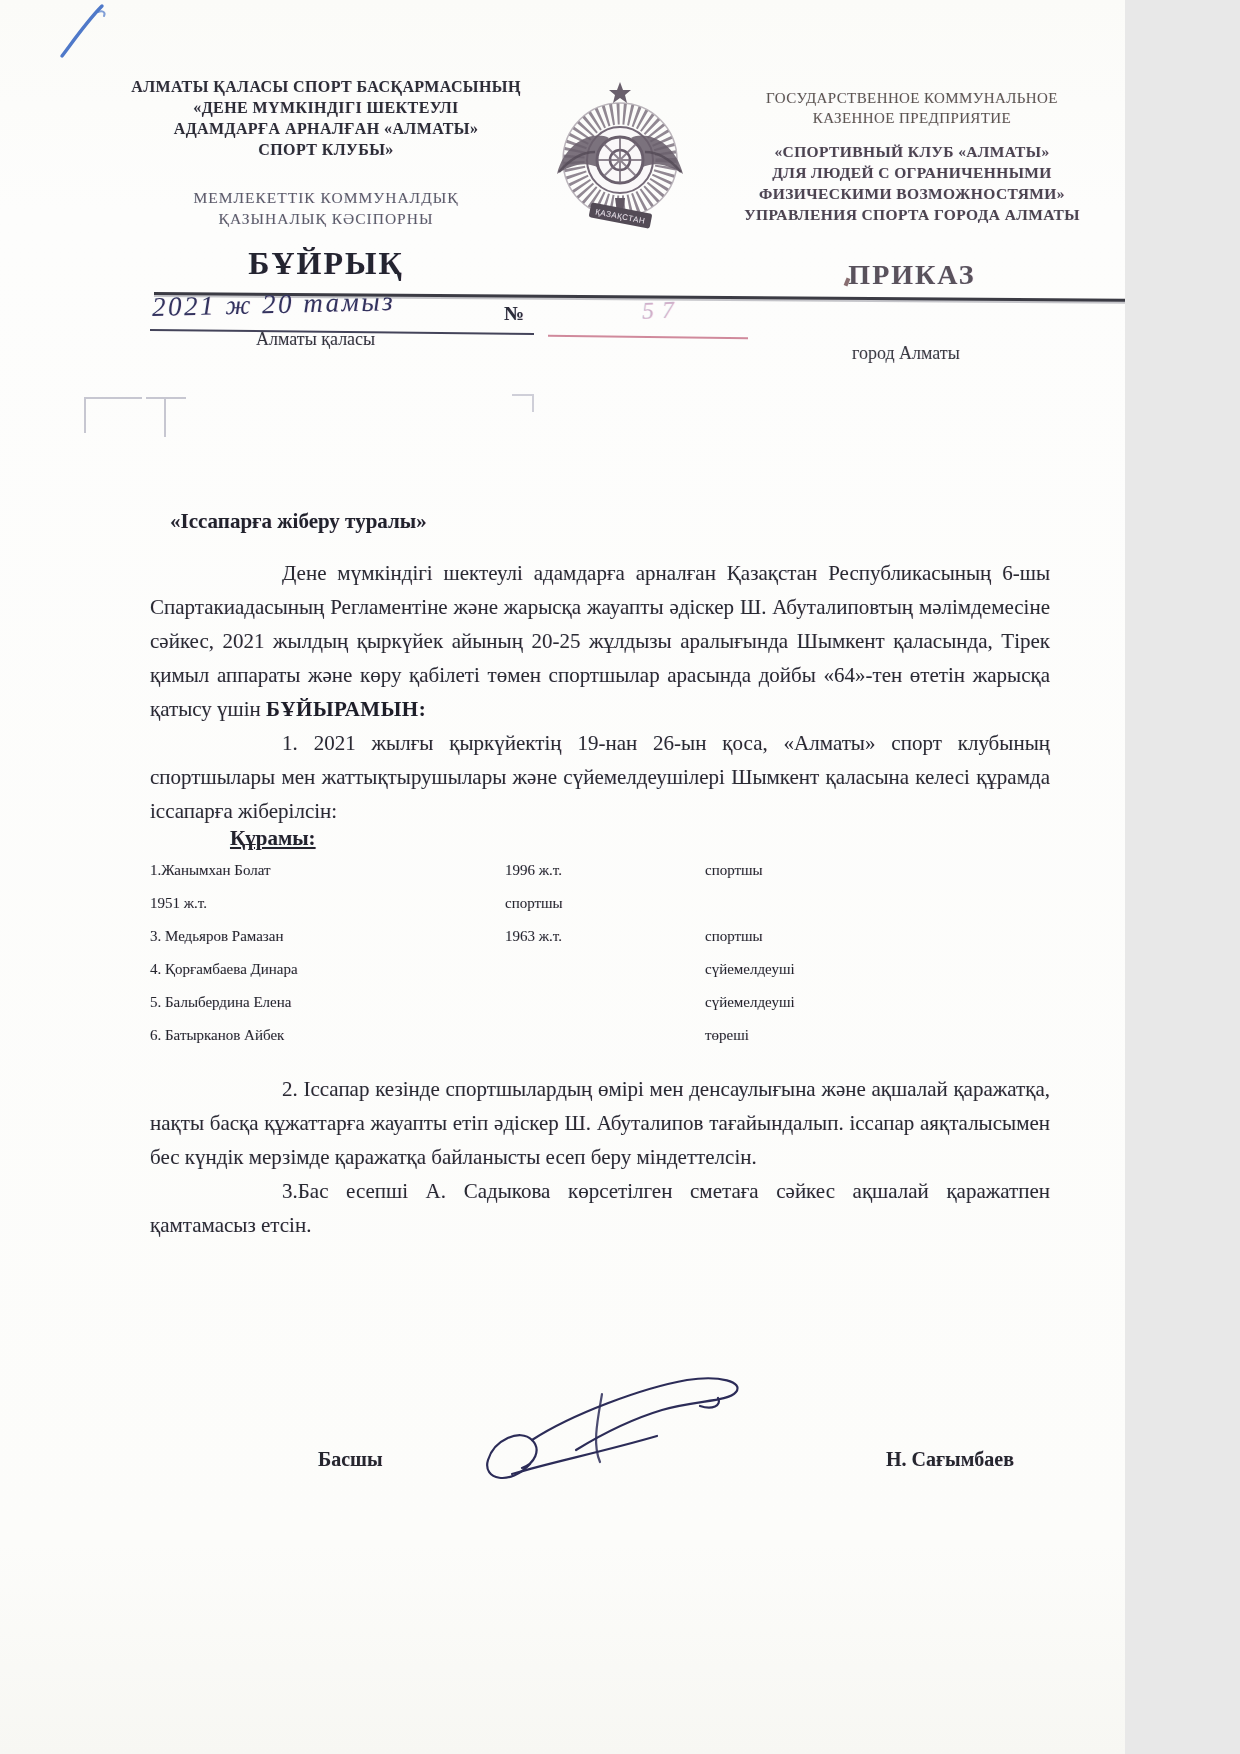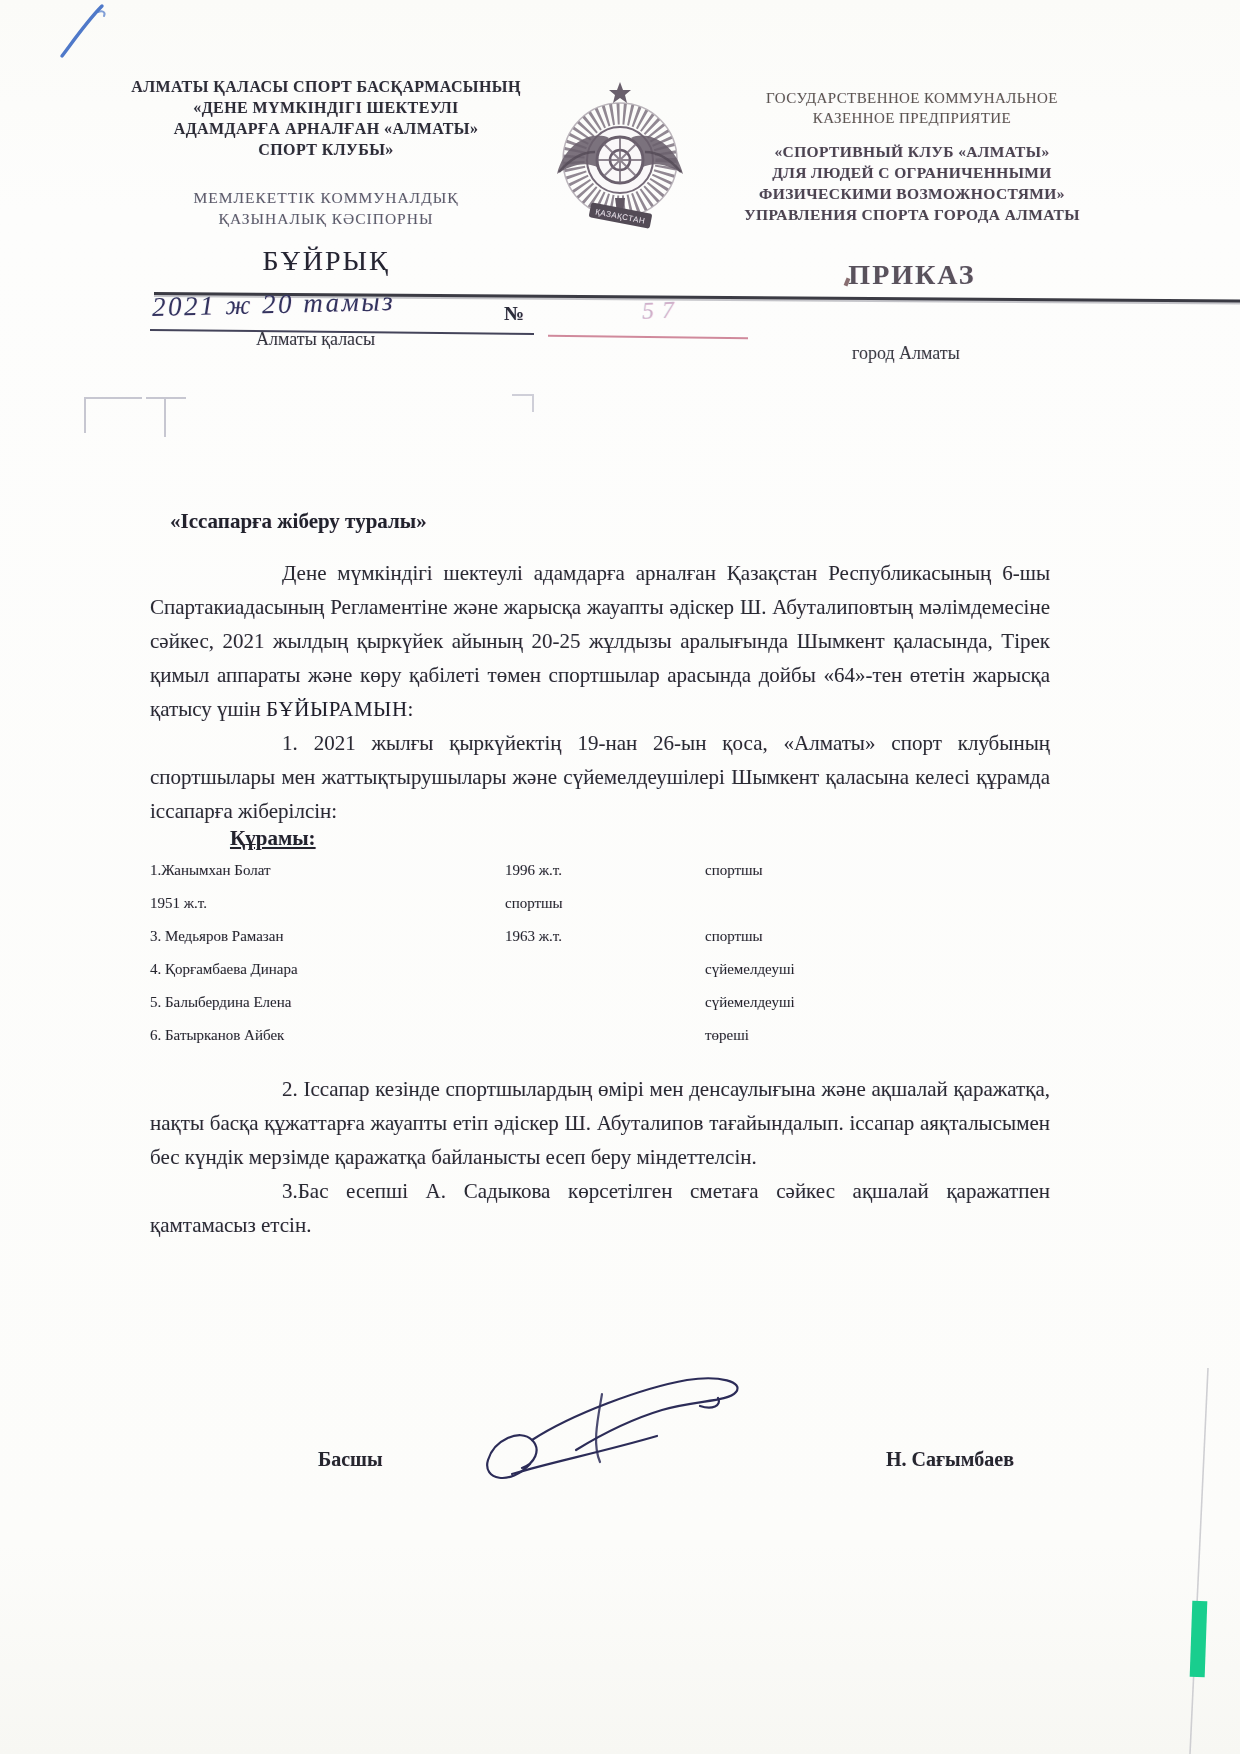--- a/index.html
+++ b/index.html
@@ -1,30 +1,30 @@
 <!DOCTYPE html>
 <html><head>
 <meta charset="utf-8">
 <style>
   html,body { margin:0; padding:0; background:#e8e8e8; }
   .page {
-    position:relative; width:1240px; height:1754px; overflow:hidden;
+    position:relative; width:1125px; height:1754px; overflow:hidden;
     background:linear-gradient(180deg,#fbfbf8 0%, #fdfdfc 12%, #fcfcfa 88%, #f7f7f3 100%);
     font-family:"Liberation Serif","DejaVu Serif",serif;
     color:#26262c;
     text-shadow:0.7px 0.3px 0 rgba(195,60,170,0.10), -0.7px -0.3px 0 rgba(60,165,200,0.10);
   }
   .abs { position:absolute; }
   .center { text-align:center; }
 
   
   .org-left { left:128px; top:76px; width:396px; }
   .org-left .l1 { font-weight:bold; font-size:16px; line-height:21px; letter-spacing:0.4px; color:#2d2d36; }
   .org-left .sub { margin-top:27px; font-size:15.5px; line-height:21px; letter-spacing:1px; color:#5b5b68; }
-  .doc-type-kk { margin-top:16px; font-weight:normal; font-size:28px; letter-spacing:2px; color:#242430; }
+  .doc-type-kk { margin-top:16px; font-weight:bold; font-size:32px; letter-spacing:2px; color:#242430; }
 
   .emblem-wrap { left:549px; top:80px; width:142px; height:158px; }
 
   .org-right { left:710px; top:88px; width:404px; }
   .org-right .l1 { font-size:15px; line-height:20px; letter-spacing:0.4px; color:#5d5650; }
   .org-right .bold { margin-top:13px; font-weight:bold; font-size:15.5px; line-height:21px; letter-spacing:0.4px; color:#4c4450; }
   .doc-type-ru { margin-top:34px; font-weight:bold; font-size:28px; letter-spacing:2px; color:#59525c; }
 
   
   .rule { left:154px; top:292px; width:1088px; height:3px; background:#3b3b44;
@@ -47,21 +47,21 @@
   .mark-bracket-right { left:512px; top:394px; width:20px; height:16px;
           border-top:2px solid #cfcfd8; border-right:2px solid #cfcfd8; }
   .speck { left:845px; top:278px; width:4px; height:8px; background:#6a4a4e; transform:rotate(22deg); opacity:.8; }
 
   
   .doc-title { left:170px; top:482px; font-weight:bold; font-size:21px; color:#22222c;margin-top:27px; }
   .para { left:150px; width:900px; font-size:21px; line-height:34px; text-align:justify; color:#2a2a32; }
   .para .indent { display:inline-block; width:132px; }
   .p1 { top:556px; }
   .p2 { top:726px; }
-  .order-word { font-weight:normal; letter-spacing:0.5px; color:#1e1e28; }
+  .order-word { font-weight:bold; letter-spacing:0.5px; color:#1e1e28; }
   .roster-heading { left:230px; top:826px; font-weight:bold; font-size:21px; text-decoration:underline; color:#22222c; }
   .roster { left:150px; top:862px; width:760px; font-size:15px; }
   .roster-row { display:grid; grid-template-columns:355px 200px 1fr; height:33px; align-items:baseline; }
   .p3 { top:1072px; }
   .p4 { top:1174px; }
 
   
   .sig-title { left:318px; top:1448px; font-weight:bold; font-size:20px; color:#26262e; }
   .sig-name  { left:886px; top:1448px; font-weight:bold; font-size:20px; color:#26262e; }
   .sig-svg { left:452px; top:1366px; width:302px; height:128px; }

